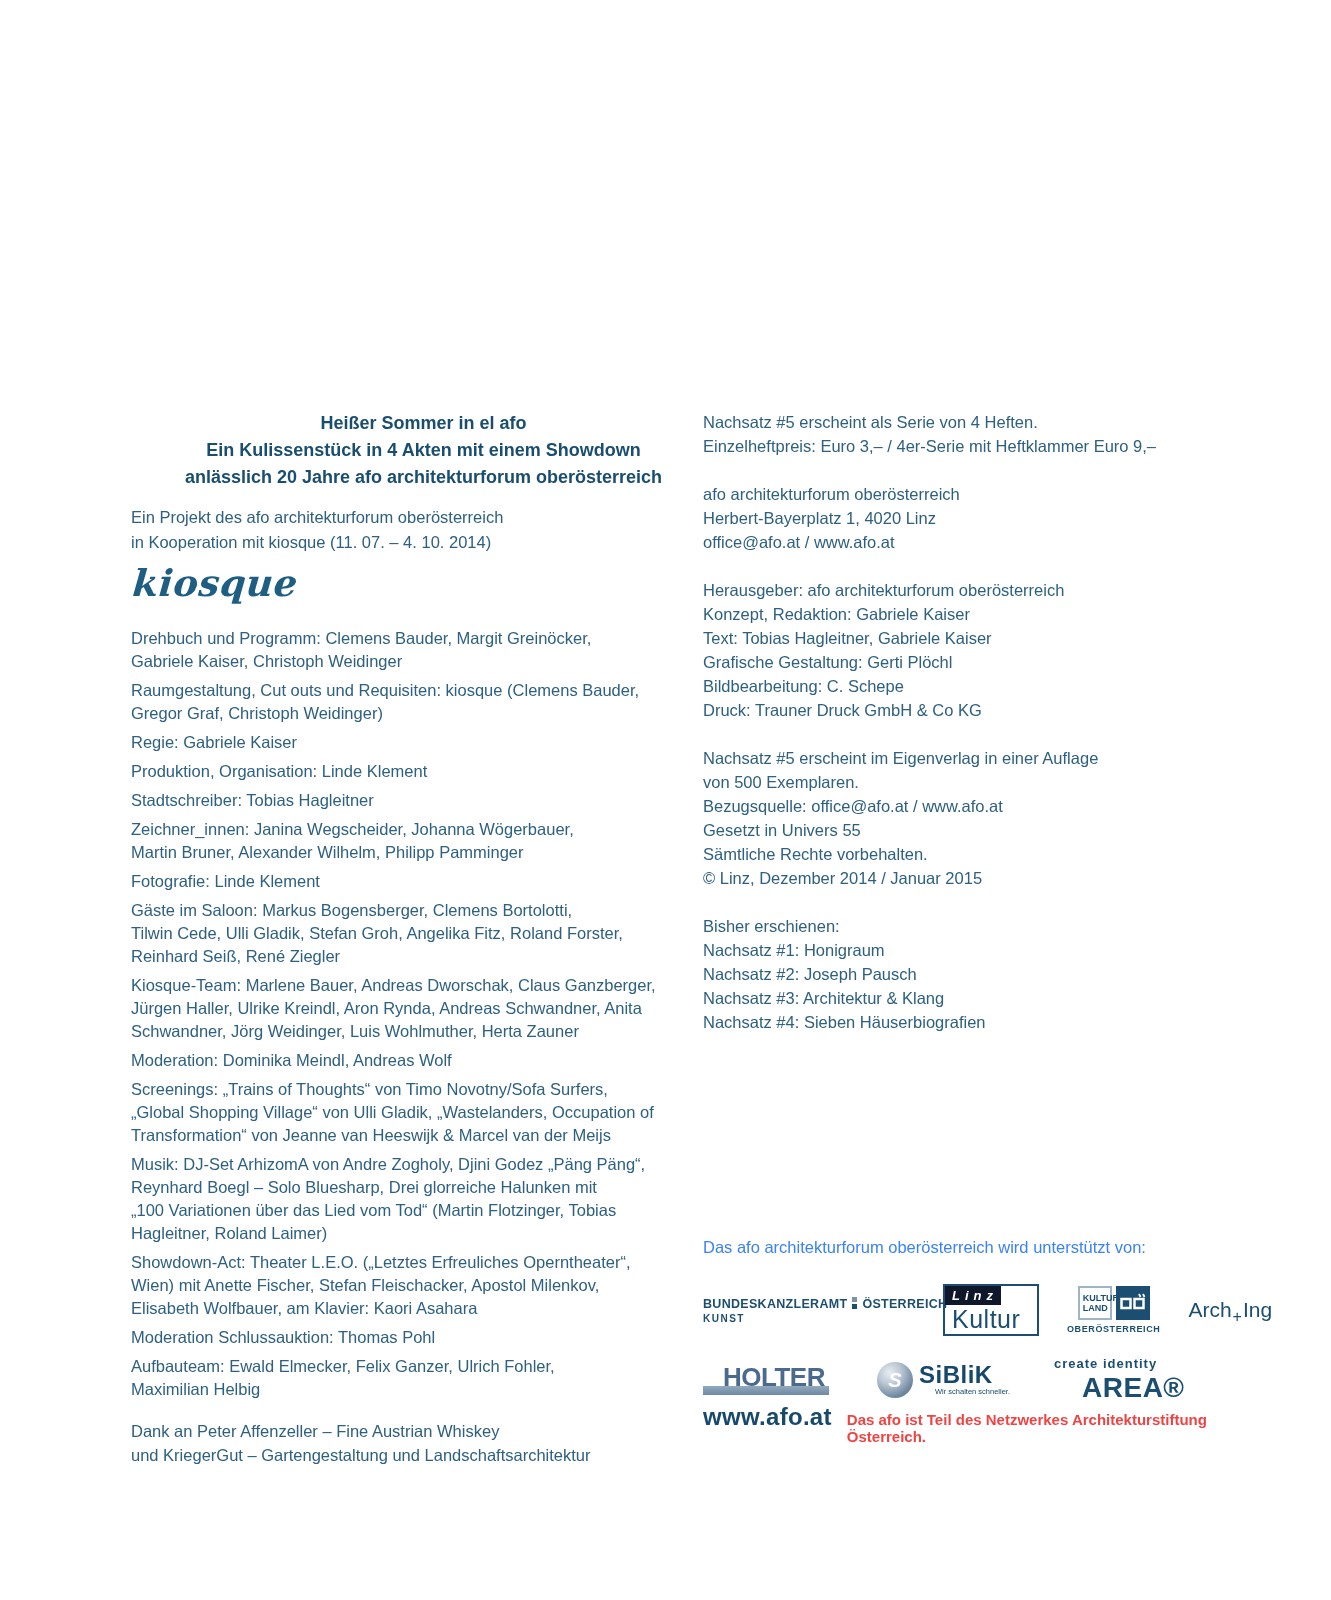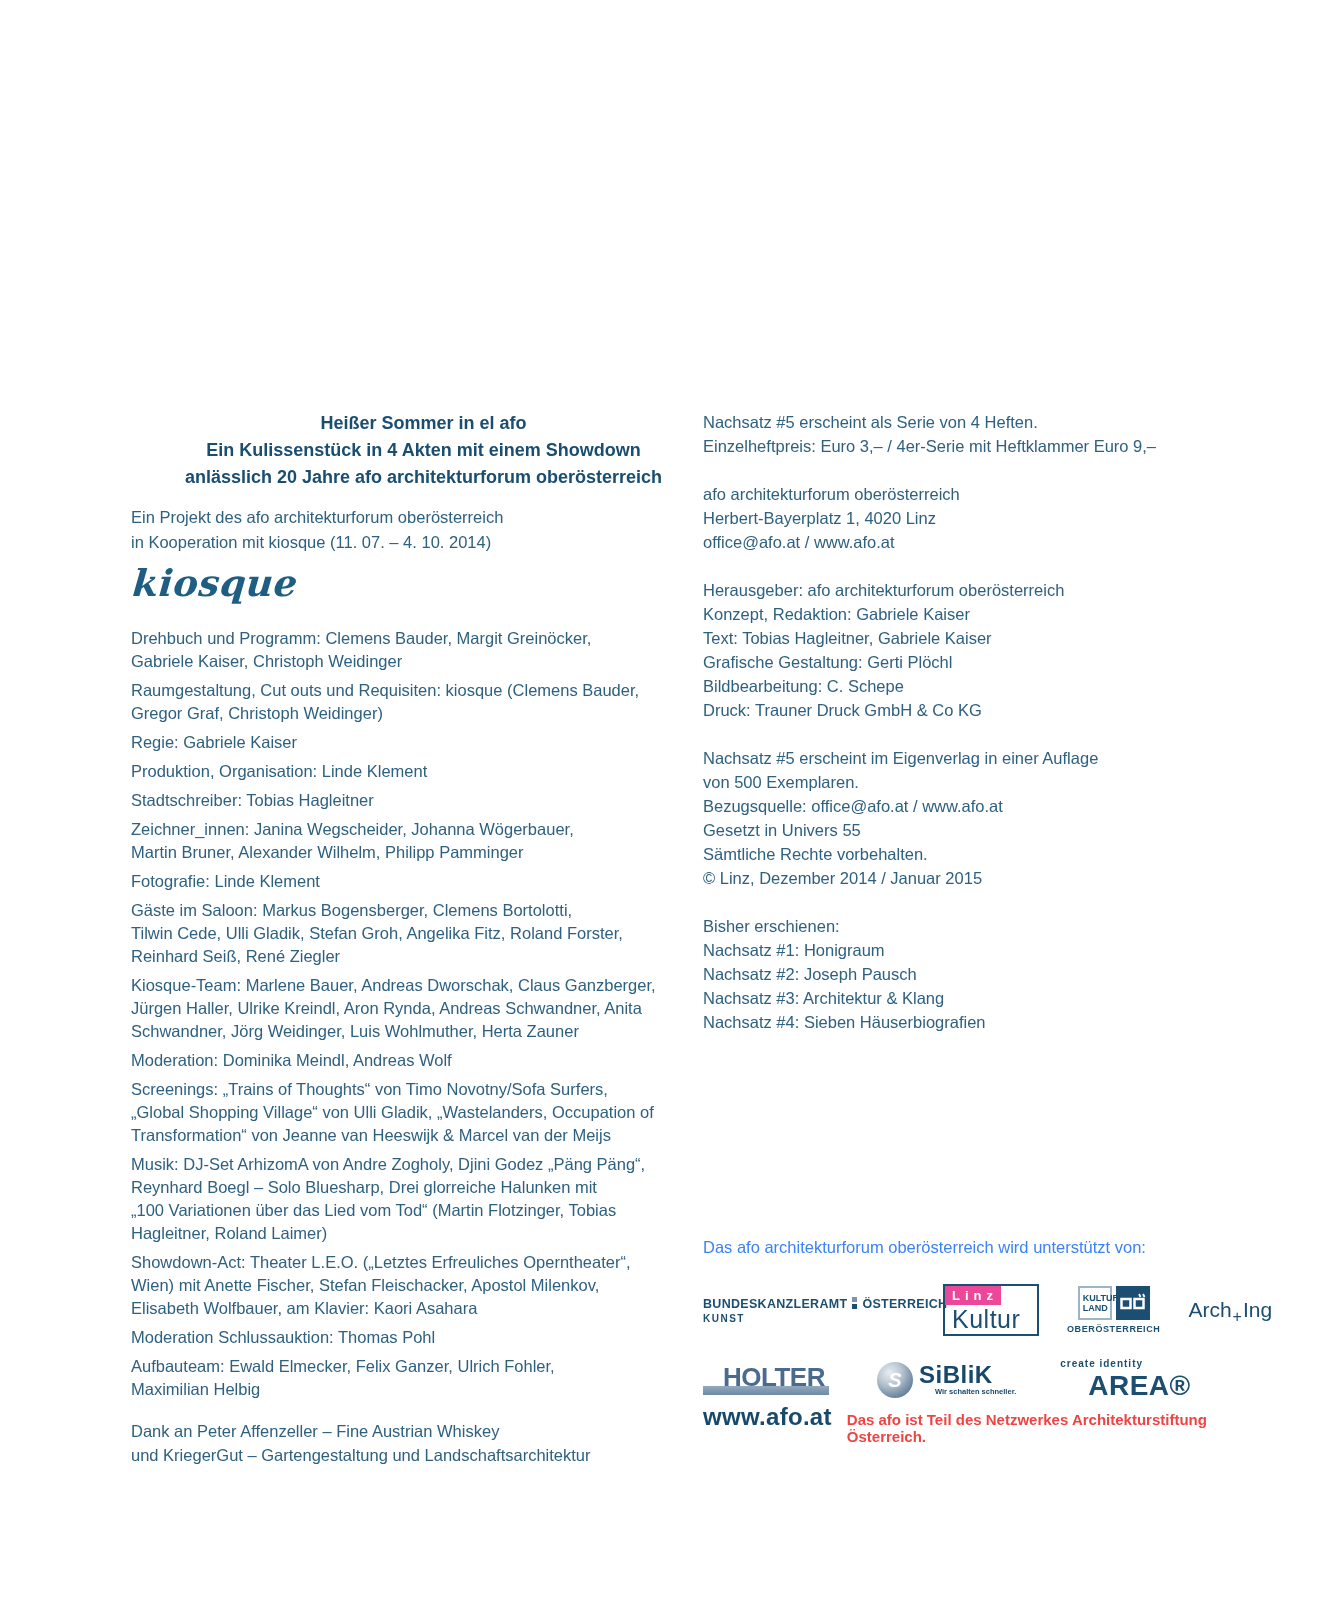--- a/index.html
+++ b/index.html
@@ -40,22 +40,22 @@
   .bka-top { display:flex; align-items:flex-start; gap:5px; font-size:12.5px; font-weight:bold; letter-spacing:0.3px; white-space:nowrap; }
   .bka-squares { display:flex; flex-direction:column; gap:2px; }
   .bka-squares i { width:5px; height:5px; display:block; }
   .bka-sq-top { background:#7d94a8; }
   .bka-sq-bottom { background:#1b4e70; }
   .bka-kunst { font-size:10px; font-weight:bold; letter-spacing:1.5px; margin-top:2px; }
 
   
   .logo-linz { width:92px; height:48px; border:2px solid #1b4e70; position:relative; flex:none; }
   .linz-top {
-    position:absolute; top:0; left:0; background:#ec4899; color:#ffffff;
-    font-size:13px; font-weight:bold; letter-spacing:5px; padding:2px 2px 2px 7px; width:47px;
+    position:absolute; top:0; left:0; background:#0f172a; color:#ffffff;
+    font-size:13px; font-weight:bold; letter-spacing:5px; padding:2px 2px 2px 7px; width:47px;font-style:italic;
   }
   .linz-bottom { position:absolute; bottom:0px; left:7px; font-size:25px; color:#1b4e70; letter-spacing:0.5px; }
 
   
   .logo-kl { display:flex; flex-direction:column; align-items:center; flex:none; }
   .kl-boxes { display:flex; gap:4px; }
   .kl-left {
     width:34px; height:34px; border:2px solid #9db6c6; box-sizing:border-box;
     display:flex; flex-direction:column; justify-content:center; padding-left:3px;
     font-size:9px; font-weight:bold; line-height:10px; color:#1b4e70;
@@ -75,25 +75,25 @@
   
   .logo-siblik { display:flex; align-items:center; gap:6px; flex:none; }
   .siblik-circle {
     width:36px; height:36px; border-radius:50%;
     background:radial-gradient(circle at 35% 30%, #e8edf2 0%, #b9c6d2 35%, #718aa2 70%, #4a698a 100%);
     display:flex; align-items:center; justify-content:center;
     color:#ffffff; font-weight:800; font-size:20px; font-style:italic;
   }
   .siblik-text { display:flex; flex-direction:column; }
   .siblik-name { font-size:24px; font-weight:800; letter-spacing:0.5px; color:#16486b; line-height:22px; }
-  .siblik-tag { font-size:7.5px; font-weight:bold; color:#16486b; margin-top:1px; padding-left:16px; white-space:nowrap; }
+  .siblik-tag { font-size:7.5px; font-weight:normal; color:#16486b; margin-top:1px; padding-left:16px; white-space:nowrap; }
 
   
   .logo-area { display:flex; flex-direction:column; flex:none; }
-  .area-top { font-size:10px; font-weight:bold; letter-spacing:1px; }
+  .area-top { font-size:13px; font-weight:bold; letter-spacing:1px; }
   .area-name { font-size:28px; font-weight:700; letter-spacing:0.5px; padding-left:28px; margin-top:1px; }
 
   
   .sp-footer { display:flex; align-items:baseline; gap:15px; }
   .afo-url { font-size:24px; font-weight:800; letter-spacing:0.3px; color:#17496c; }
   .afo-note { font-size:15px; font-weight:bold; color:#ef4444; }
 </style>
 </head>
 <body>
 

